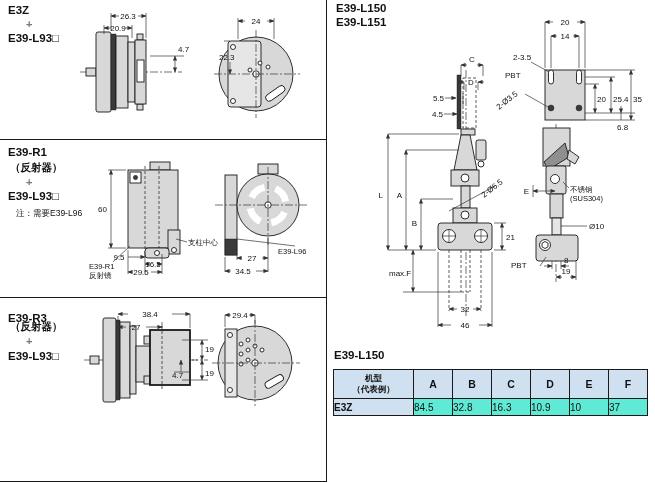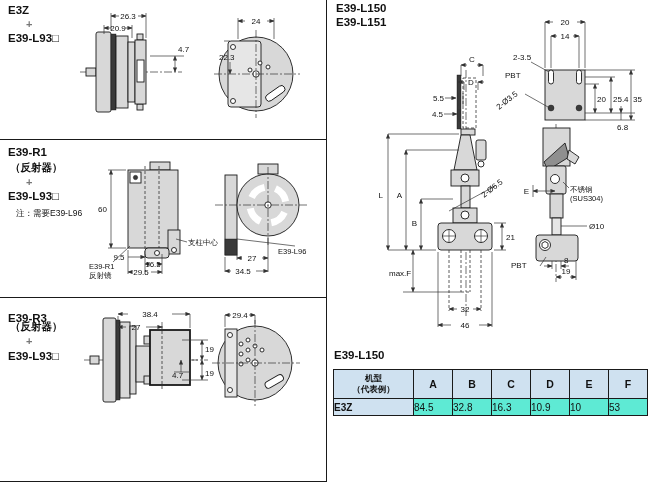--- a/index.html
+++ b/index.html
@@ -426,19 +426,19 @@
       <th class="thbg colhead">E</th>
       <th class="thbg colhead">F</th>
     </tr>
     <tr style="height:17px">
       <td class="thbg rowlab">E3Z</td>
       <td class="val">84.5</td>
       <td class="val">32.8</td>
       <td class="val">16.3</td>
       <td class="val">10.9</td>
       <td class="val">10</td>
-      <td class="val">53</td>
+      <td class="val">37</td>
     </tr>
   </tbody>
     </table>
 
 
 </div>
 
 </body></html>

